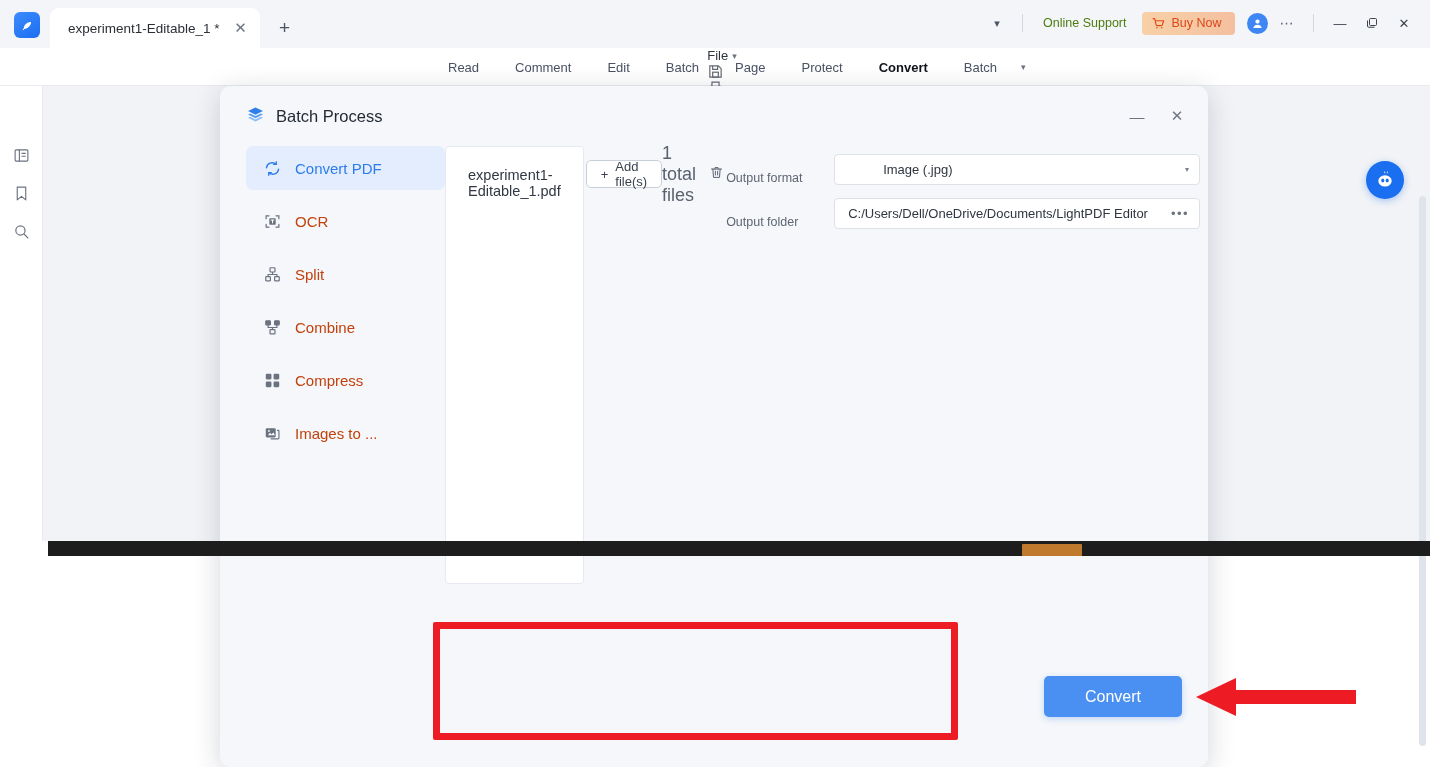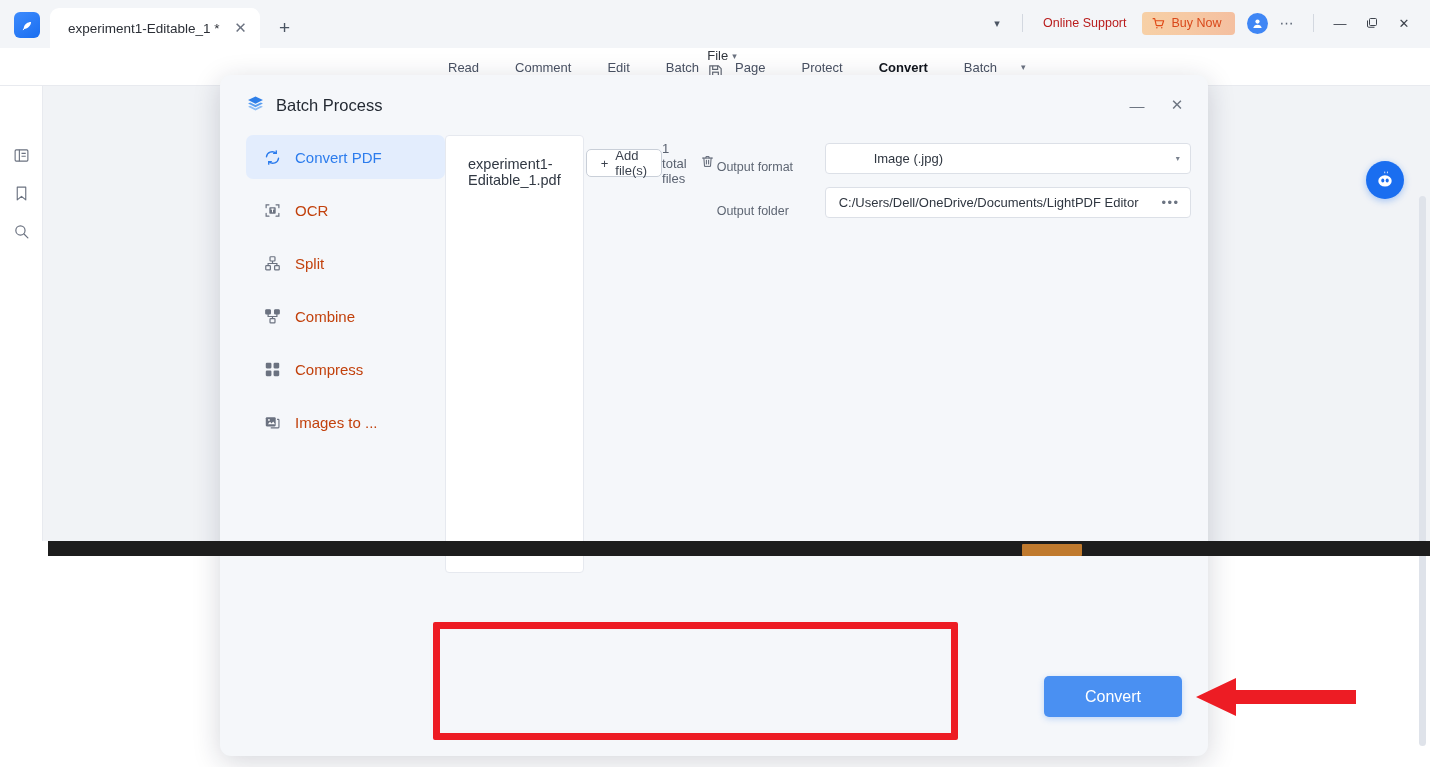--- a/index.html
+++ b/index.html
@@ -39,21 +39,21 @@
   }
   .tab-new { margin:0 0 9px 14px; font-size:19px; color:#4b5563; font-weight:300;}
 
   .tb-right {
     margin-left:auto; display:flex; align-items:center; gap:0;
     padding:0 10px 10px 0; height:40px;
   }
   .tb-chevron { width:30px; display:flex; align-items:center; justify-content:center;
     color:#4b5563; font-size:11px; }
   .tb-sep { width:1px; height:18px; background:#d3d8e0; margin:0 10px; }
-  .online-support { font-size:12.5px; color:#b91c1c; padding:0 10px; white-space:nowrap; }
+  .online-support { font-size:12.5px; color:#4d7c0f; padding:0 10px; white-space:nowrap; }
   .buy-now {
     height:23px; border-radius:4px; padding:0 13px 0 10px;
     background:linear-gradient(90deg,#f7d0a6,#f6c9a4,#f4bfa0);
     display:flex; align-items:center; gap:6px; margin-left:6px;
     font-size:12.5px; color:#d9481a; white-space:nowrap;
   }
   .buy-now svg { display:block; flex:none; }
   .avatar {
     width:21px; height:21px; border-radius:50%; margin-left:12px;
     background:#3f86f5; display:flex; align-items:center; justify-content:center; flex:none;
@@ -107,21 +107,21 @@
   }
 
   
   .taskbar { position:absolute; left:0; bottom:0; width:1430px; height:15px; background:#1d1d1d; }
   .taskbar-item { position:absolute; left:1022px; top:3px; width:60px; height:12px;
      background:#c07a2e; border-radius:1px; }
   .taskbar-left { position:absolute; left:0; top:0; width:48px; height:15px; background:#ffffff; }
 
   
   .dialog {
-    position:absolute; left:220px; top:75px; width:988px; height:681px;
+    position:absolute; left:220px; top:86px; width:988px; height:681px;
     background:#f5f7fa; border-radius:11px;
     box-shadow:0 6px 28px rgba(20,30,55,.18);
     overflow:hidden;
   }
   .dlg-head { height:60px; display:flex; align-items:center; padding:0 18px 0 26px; }
   .dlg-title { display:flex; align-items:center; gap:11px; font-size:16.5px; color:#242a33; }
   .dlg-wins { margin-left:auto; display:flex; align-items:center; gap:14px; }
   .dlg-wbtn { width:26px; height:26px; display:flex; align-items:center; justify-content:center;
      color:#6e7682; font-size:15px; }
 
@@ -144,21 +144,21 @@
 
   .files-bar {
     height:56px; display:flex; align-items:center; padding:0 2px;
   }
   .add-files {
     height:28px; border:1px solid #c9cfd8; border-radius:5px; background:#fff;
     display:flex; align-items:center; gap:7px; padding:0 14px;
     font-size:13px; color:#3b424e;
   }
   .total-files { margin-left:auto; display:flex; align-items:center; gap:13px;
-     font-size:13px; color:#5a6270; }
+     font-size:18px; color:#5a6270; }
 
   .out-wrap { position:relative; padding-top:8px; }
   .out-row { display:flex; align-items:flex-end; gap:24px; margin-bottom:13px; }
   .out-label { width:84px; font-size:12.5px; color:#5e6673; flex:none; }
   .out-field {
     height:31px; background:#fff; border:1px solid #dce0e7; border-radius:4px;
     display:flex; align-items:center; padding:0 10px 0 13px;
     font-size:13px; color:#2f3640;
   }
   .of-format { width:366px;padding-left:48px; }

